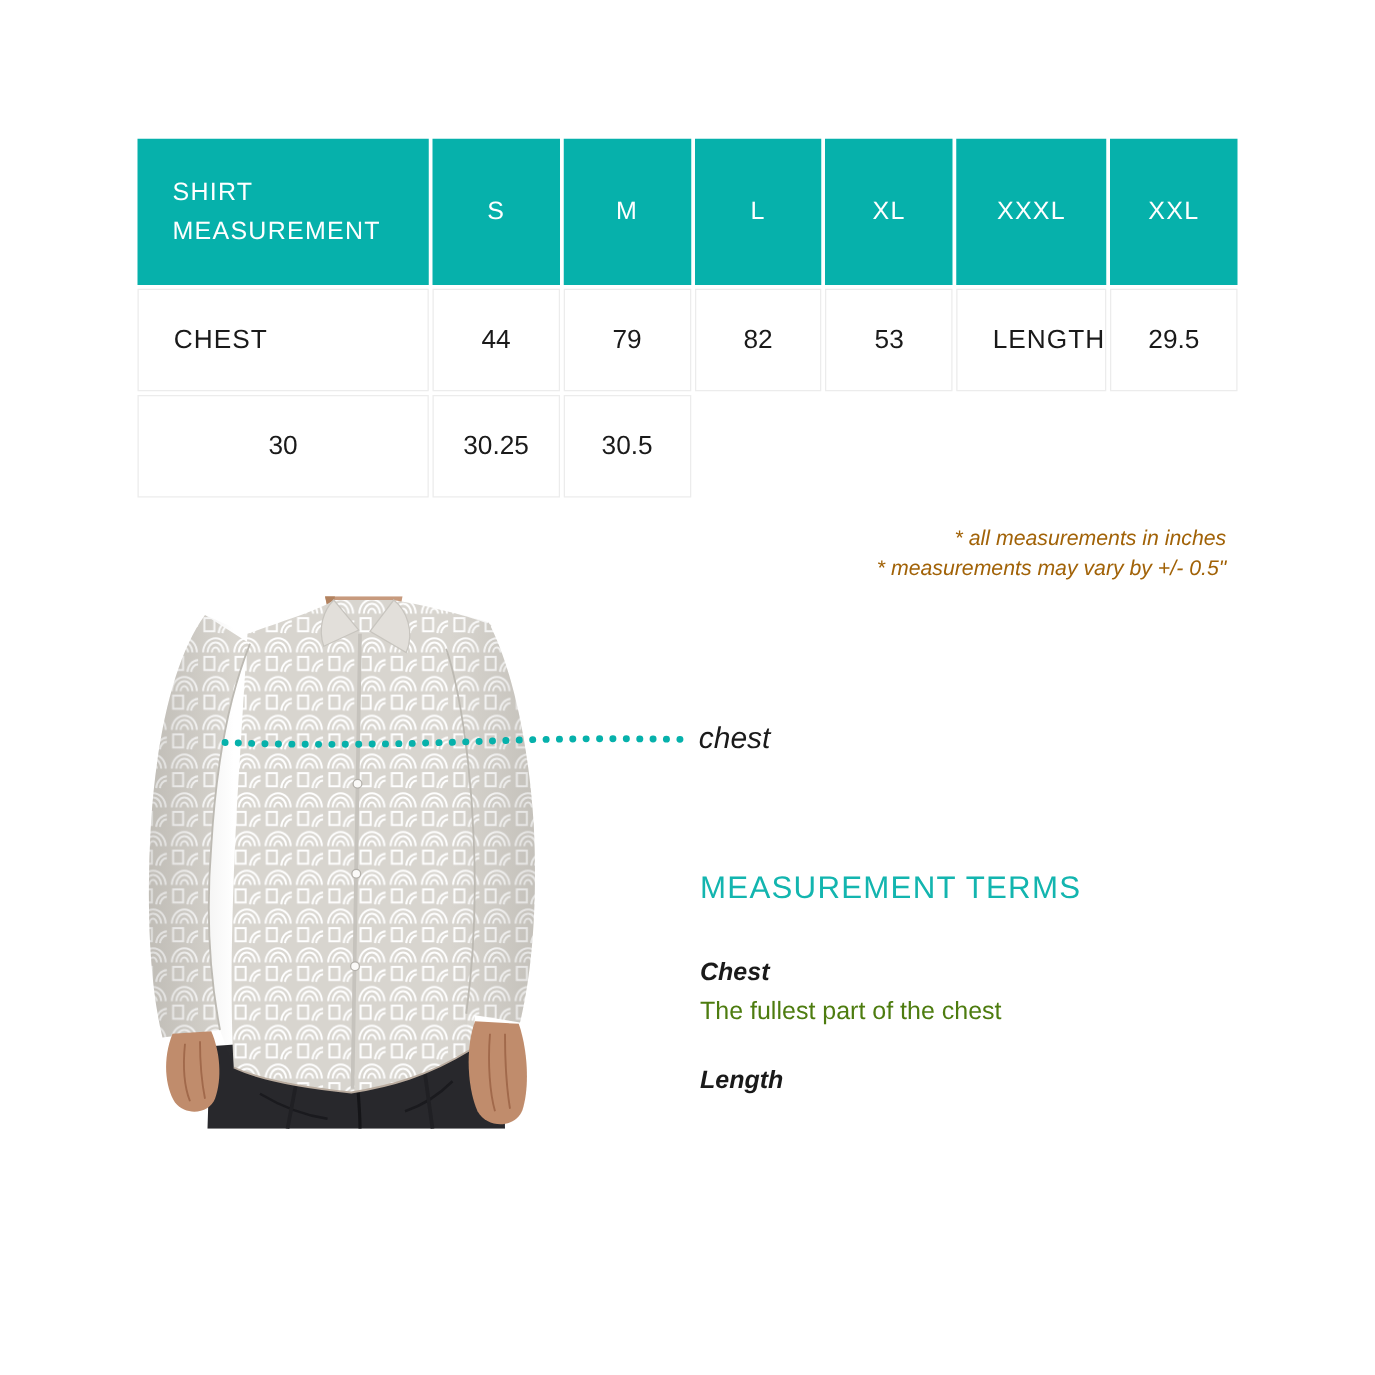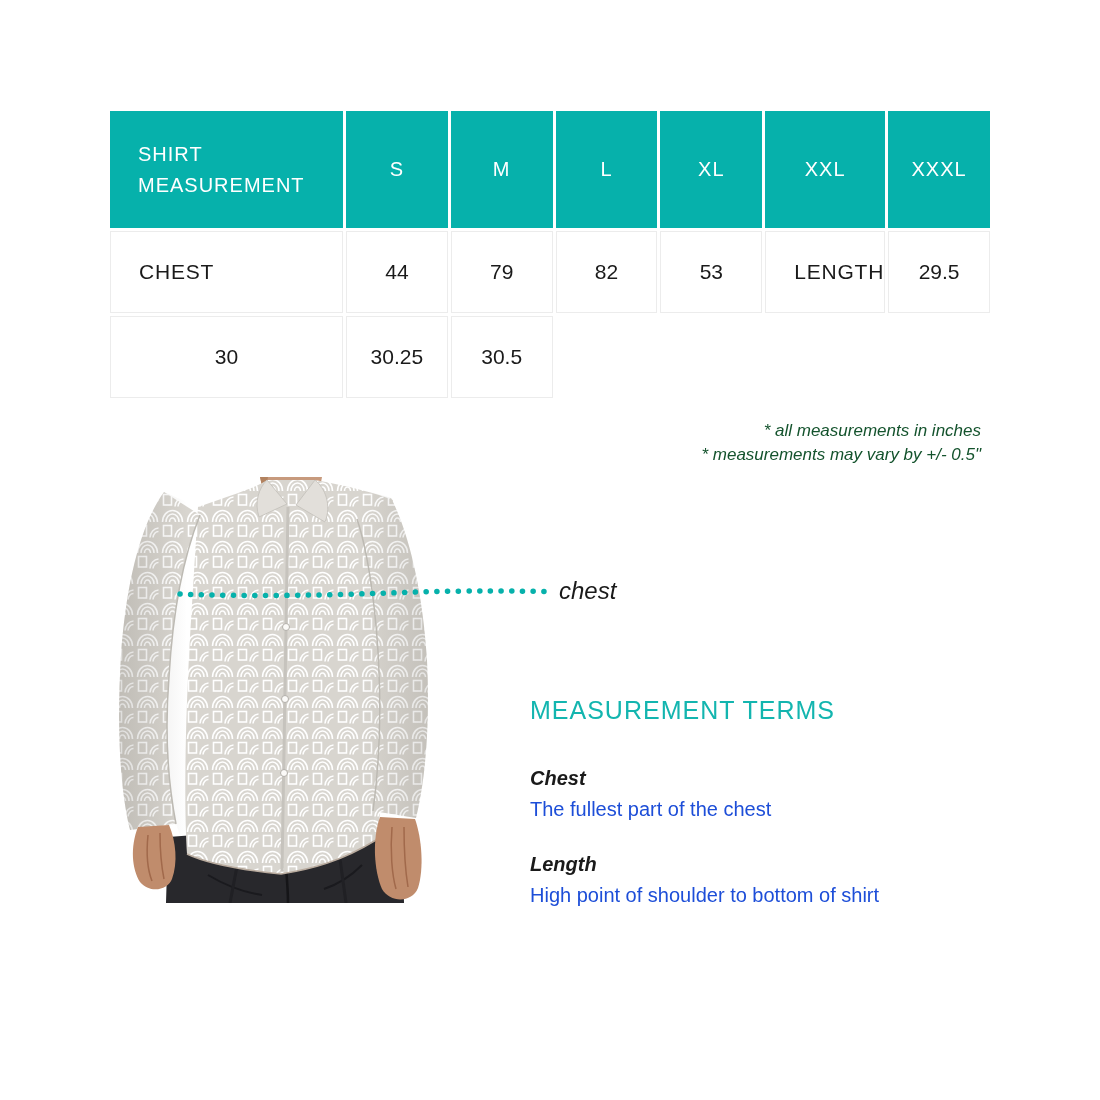--- a/index.html
+++ b/index.html
@@ -29,55 +29,55 @@
     justify-content:flex-start; padding-left:28px; text-align:left;
     line-height:31px; font-size:20px;
   }
   .size-table .body-cell {
     background:#ffffff; border:1px solid #ececec; font-size:21px; color:#1a1a1a;
   }
 
   
   .notes {
     position:absolute; left:560px; top:419px; width:421px;
-    text-align:right; font-style:italic; font-size:17px; line-height:24px; color:#14532d;
+    text-align:right; font-style:italic; font-size:17px; line-height:24px; color:#a16207;
   }
 
   
   .photo { position:absolute; left:110px; top:477px; width:330px; height:426px; }
 
   
   .chest-line { position:absolute; left:176px; top:585px; width:376px; height:14px; }
   .chest-label {
     position:absolute; left:559px; top:577px; font-style:italic;
     font-size:24px; color:#1a1a1a;
   }
 
   
-  .terms { position:absolute; left:530px; top:696px; width:460px; }
+  .terms { position:absolute; left:560px; top:696px; width:460px; }
   .terms-heading {
     color:#13b5af; font-size:25px; letter-spacing:1px; margin-bottom:42px;
     font-weight:normal;
   }
   .term-name { font-weight:bold; font-style:italic; font-size:20px; margin-bottom:8px; }
-  .term-def  { font-size:20px; color:#1d4ed8; margin-bottom:32px; }
+  .term-def  { font-size:20px; color:#4d7c0f; margin-bottom:32px; }
 </style>
 </head>
 <body>
 
 <div class="size-table">
   <div class="cell head corner">
     <span>SHIRT MEASUREMENT</span>
   </div>
   <div class="cell head">S</div>
   <div class="cell head">M</div>
   <div class="cell head">L</div>
   <div class="cell head">XL</div>
+  <div class="cell head">XXXL</div>
   <div class="cell head">XXL</div>
-  <div class="cell head">XXXL</div>
 
   <div class="cell body-cell row-label">CHEST</div>
   <div class="cell body-cell">44</div>
   <div class="cell body-cell">79</div>
   <div class="cell body-cell">82</div>
   <div class="cell body-cell">53</div>
 
   <div class="cell body-cell row-label">LENGTH</div>
   <div class="cell body-cell">29.5</div>
   <div class="cell body-cell">30</div>
@@ -176,15 +176,14 @@
 <div class="terms">
   <div class="terms-heading">MEASUREMENT TERMS</div>
 
   <div>
     <div class="term-name">Chest</div>
     <div class="term-def">The fullest part of the chest</div>
   </div>
 
   <div>
     <div class="term-name">Length</div>
-    <div class="term-def">High point of shoulder to bottom of shirt</div>
   </div>
 </div>
 
 </body></html>

